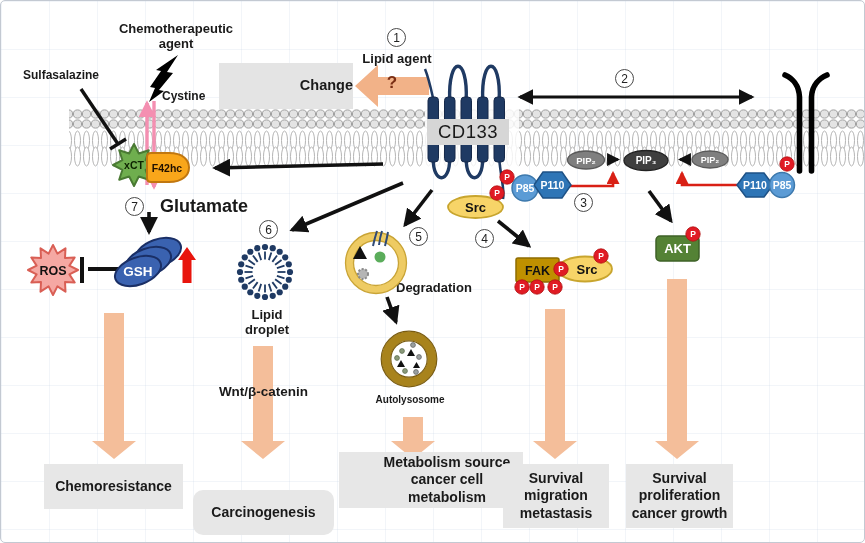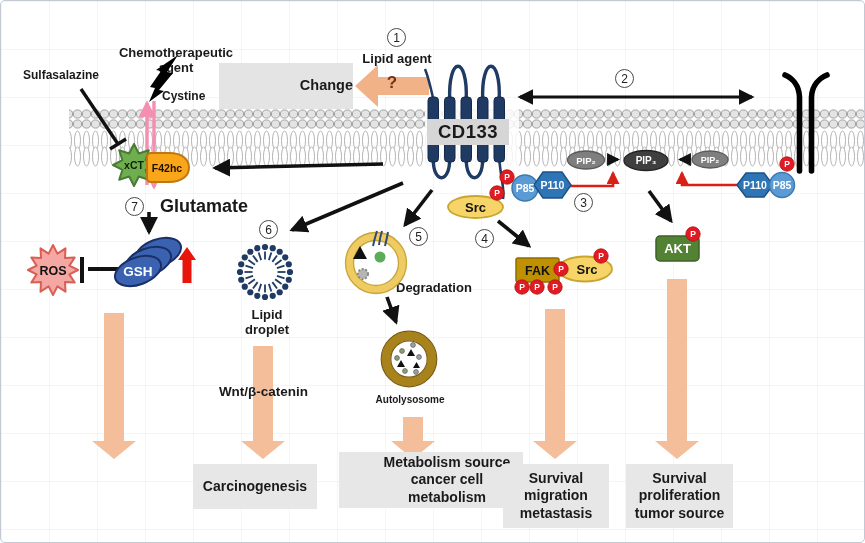--- a/index.html
+++ b/index.html
@@ -16,21 +16,21 @@
   .circ{position:absolute;width:19px;height:19px;border:1.4px solid #4a4a4a;border-radius:50%;
         background:#fff;display:flex;align-items:center;justify-content:center;
         font-size:12px;color:#222;box-sizing:border-box;z-index:6;}
   .graybox{position:absolute;background:#e7e7e7;display:flex;flex-direction:column;
         align-items:center;justify-content:center;font-weight:bold;font-size:14px;
         line-height:1.22;z-index:4;}
   .changebox{position:absolute;left:218px;top:62px;width:134px;height:46px;background:#e4e4e4;
         display:flex;flex-direction:row;align-items:center;justify-content:flex-end;
         font-weight:bold;font-size:14.5px;line-height:1.35;z-index:4;}
   .cd133band{position:absolute;left:426px;top:118px;width:82px;height:26px;background:#d6d6d6;
-        display:flex;align-items:center;justify-content:center;font-weight:bold;
+        display:flex;align-items:center;justify-content:center;font-weight:normal;
         font-size:18.5px;letter-spacing:.5px;z-index:5;}
   .qmark{position:absolute;left:380px;top:72px;width:22px;text-align:center;font-weight:bold;
         font-size:17px;color:#7a2e14;z-index:6;}
   #art{position:absolute;left:0;top:0;z-index:3;}
   svg text{font-family:"Liberation Sans",sans-serif;}
 </style>
 </head>
 <body>
 
 <div id="stage">
@@ -279,21 +279,21 @@
         </g>
         <g>
           <circle cx="600" cy="255" r="7.2" fill="#E01B24" stroke="#b01010" stroke-width="0.8"></circle>
           <text x="600" y="258.2" text-anchor="middle" font-size="8.5" font-weight="bold" fill="#fff">P</text>
         </g>
       </g>
   </svg>
 
   <div class="lbl" style="left:8px;top:68px;width:104px;font-size:12px;">Sulfasalazine</div>
   <div class="lbl" style="left:108px;top:21px;width:134px;font-size:13px;">
-    <span style="display:block;margin-top:24px;">Chemotherapeutic</span>
+    <span style="display:block;">Chemotherapeutic</span>
     <span style="display:block;text-align:center;">agent</span>
   </div>
   <div class="lbl" style="left:161px;top:89px;font-size:12px;text-align:left;">Cystine</div>
   <div class="lbl" style="left:356px;top:51px;width:80px;font-size:13px;">Lipid agent</div>
   <div class="changebox">
     <span>Change</span>
   </div>
   <div class="qmark">?</div>
   <div class="cd133band">CD133</div>
   <div class="lbl" style="left:159px;top:195px;font-size:18px;text-align:left;">Glutamate</div>
@@ -320,31 +320,34 @@
   <div class="circ" style="left:408px;top:226px;">
       <span>5</span>
     </div>
   <div class="circ" style="left:258px;top:219px;">
       <span>6</span>
     </div>
   <div class="circ" style="left:124px;top:196px;">
       <span>7</span>
     </div>
 
-  <div class="graybox" style="left:192px;top:463px;width:124px;height:45px;">
+  <div class="graybox" style="left:43px;top:463px;width:139px;height:45px;">
+    <div>Chemoresistance</div>
+  </div>
+  <div class="graybox" style="left:192px;top:489px;width:141px;height:45px;border-radius:10px;">
     <div>Carcinogenesis</div>
   </div>
   <div class="graybox" style="left:338px;top:451px;width:152px;height:56px;padding-left:32px;">
     <div>Metabolism source</div>
     <div>cancer cell</div>
     <div>metabolism</div>
   </div>
   <div class="graybox" style="left:502px;top:463px;width:106px;height:64px;">
     <div>Survival</div>
     <div>migration</div>
     <div>metastasis</div>
   </div>
   <div class="graybox" style="left:625px;top:463px;width:107px;height:64px;">
     <div>Survival</div>
     <div>proliferation</div>
-    <div>tumor source</div>
+    <div>cancer growth</div>
   </div>
 </div>
 
 </body></html>

